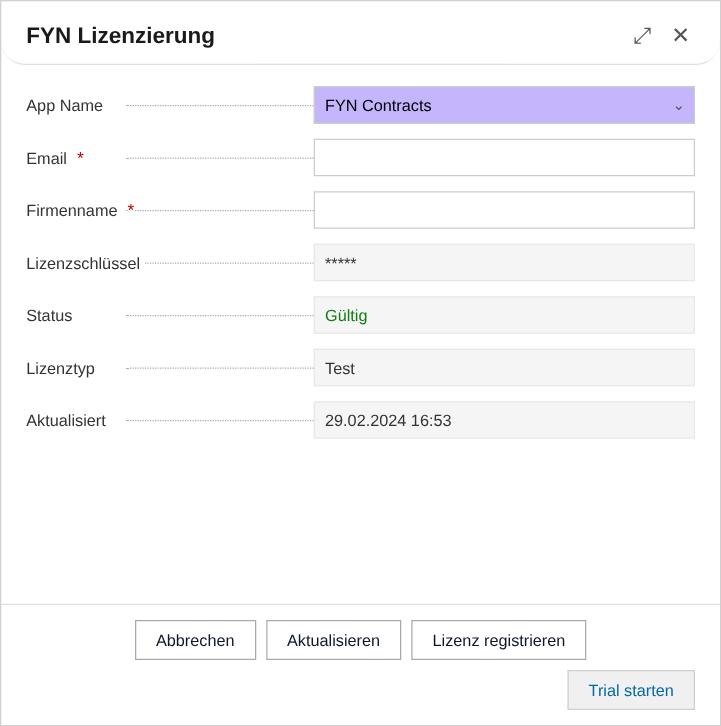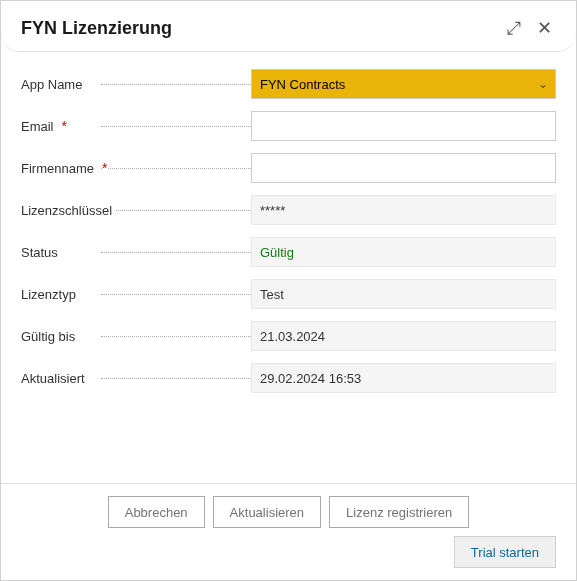--- a/index.html
+++ b/index.html
@@ -122,21 +122,21 @@
       background: #fff;
       outline: none;
     }
 
     .field-select {
       width: 100%;
       height: 30px;
       border: 1px solid #ccc;
       padding: 4px 8px;
       font-size: 13px;
-      background: #eab308;
+      background: #c4b5fd;
       outline: none;
       appearance: none;
       -webkit-appearance: none;
       cursor: pointer;
       background-image: none;
     }
 
     .select-wrapper {
       position: relative;
       width: 100%;
@@ -188,21 +188,21 @@
       justify-content: flex-end;
     }
 
     .btn {
       height: 32px;
       padding: 0 16px;
       font-size: 13px;
       border: 1px solid #aaa;
       background: #fff;
       cursor: pointer;
-      color: #737373;
+      color: #0f172a;
       font-weight: 400;
     }
 
     .btn-disabled {
       height: 32px;
       padding: 0 16px;
       font-size: 13px;
       border: 1px solid #d0d0d0;
       background: #f0f0f0;
       cursor: not-allowed;
@@ -282,28 +282,20 @@
 
     <div class="form-row">
       <div class="field-label">
         <span class="label-text">Lizenztyp</span>
       </div>
       <div class="field-value">
         <div class="field-static">Test</div>
       </div>
     </div>
 
-    <div class="form-row">
-      <div class="field-label">
-        <span class="label-text">Gültig bis</span>
-      </div>
-      <div class="field-value">
-        <div class="field-static">21.03.2024</div>
-      </div>
-    </div>
 
     <div class="form-row">
       <div class="field-label">
         <span class="label-text">Aktualisiert</span>
       </div>
       <div class="field-value">
         <div class="field-static">29.02.2024 16:53</div>
       </div>
     </div>
 

